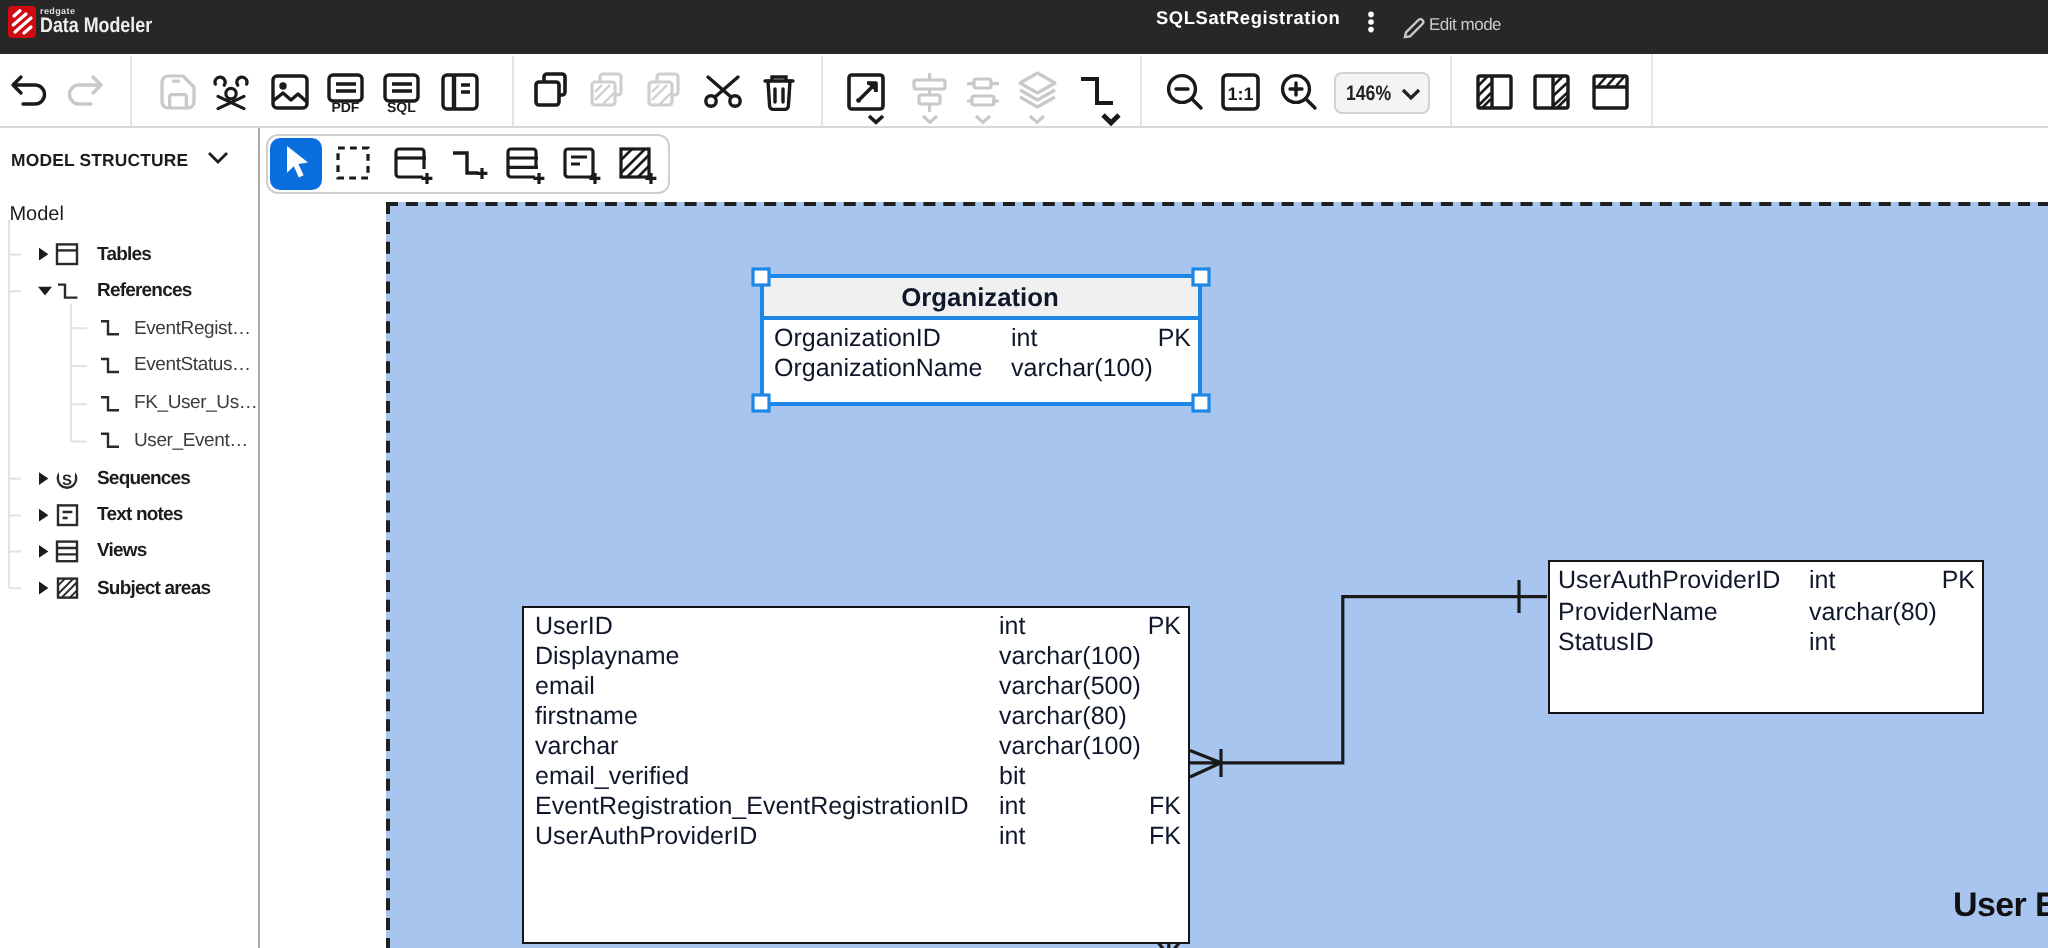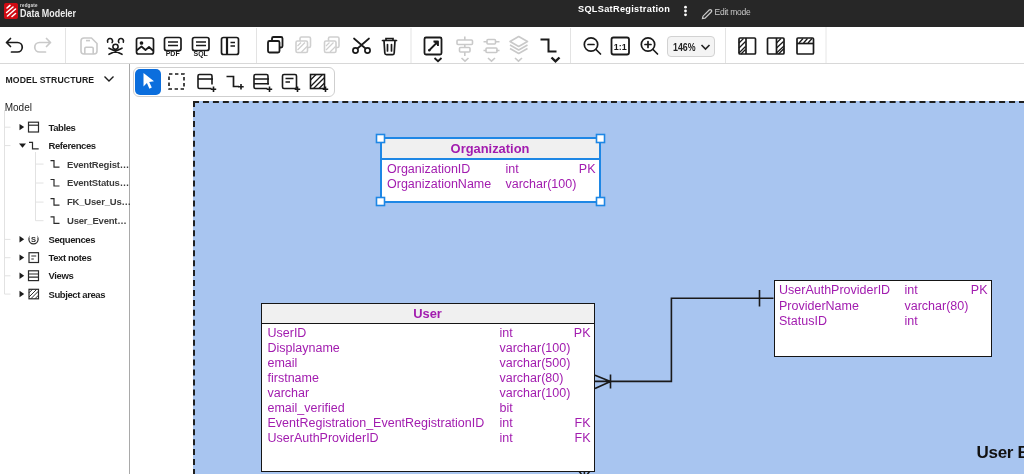--- a/index.html
+++ b/index.html
@@ -14,47 +14,46 @@
 #ttl{position:absolute;left:578px;top:3.5px;color:#fff;font-size:9.2px;font-weight:bold;letter-spacing:.3px}
 #editmode{position:absolute;left:714.5px;top:6.8px;color:#c9c9c9;font-size:8.5px;letter-spacing:-.25px}
 
 #toolbar{position:absolute;left:0;top:27px;width:1024px;height:37px;background:#fff;border-bottom:1px solid #d8d8d8}
 
 #sidebar{position:absolute;left:0;top:64px;width:130px;height:410px;background:#fff;border-right:1px solid #a9a9a9}
 #mshead{position:absolute;left:5.5px;top:74.5px;font-size:8.7px;font-weight:bold;color:#1c1c1c;letter-spacing:.1px}
 #model{position:absolute;left:4.7px;top:101.5px;font-size:10px;font-weight:normal;color:#1c1c1c}
 .trow{position:absolute;height:18px;font-size:9.5px;letter-spacing:-.4px;color:#1c1c1c;display:flex;align-items:center}
 .trow b{font-weight:bold}
-.sub{color:#3c3c3c;font-weight:bold;letter-spacing:-.2px}
+.sub{color:#3c3c3c;font-weight:normal;letter-spacing:-.2px}
 
 #blue{position:absolute;left:193px;top:100.5px;width:832px;height:374px;background:#a8c5f0;border:2px dashed #1f1f1f;border-right:none;border-bottom:none}
 
 #ctb{position:absolute;left:133px;top:67px;width:202px;height:30px;background:#fff;border:1px solid #cfcfcf;border-radius:6px}
 #curbtn{position:absolute;left:135px;top:69px;width:26px;height:26px;background:#0b6edd;border-radius:5px}
 
-.ent{position:absolute;background:#fff;border:1.5px solid #151515;font-size:12.5px;color:#a21caf}
+.ent{position:absolute;background:#fff;border:1.5px solid #151515;font-size:12.5px;color:#0f172a}
 .hd{background:#f0f0f0;border-bottom:1.5px solid #151515;text-align:center;font-weight:bold;font-size:12.9px}
 .row{position:relative;height:15px;line-height:15px;white-space:nowrap}
 .n{margin-left:6px}
 .t{position:absolute;top:0}
 .k{position:absolute;top:0;right:3px}
 #bigtxt{position:absolute;left:976.5px;top:443px;font-size:17px;font-weight:bold;color:#111;white-space:nowrap;letter-spacing:-.3px}
 </style>
 </head>
 <body>
 <div id="blue"></div>
 <svg id="conn" class="abs" style="left:0;top:0" width="1024" height="474" fill="none" stroke="#1a1a1a" stroke-width="1.6">
 <path d="M773.5 298.3 H671.4 V381.4 H610.5"></path>
 <path d="M759.5 290 V306.5"></path>
 <path d="M610.5 381.4 L595 375.3 M610.5 381.4 L595 381.4 M610.5 381.4 L595 388.5 M610.5 374.5 V388.5"></path>
 <path d="M584.4 478 L578.7 470.8 M584.4 478 L584.4 470.8 M584.4 478 L590.1 470.8"></path>
 </svg>
 
 <div class="ent" id="user" style="left:260.5px;top:302.5px;width:334px;height:169px">
- <div class="hd" style="height:20px;line-height:19px">User</div>
  <div style="padding-top:2.5px">
   <div class="row"><span class="n">UserID</span><span class="t" style="left:238px">int</span><span class="k">PK</span></div>
   <div class="row"><span class="n">Displayname</span><span class="t" style="left:238px">varchar(100)</span></div>
   <div class="row"><span class="n">email</span><span class="t" style="left:238px">varchar(500)</span></div>
   <div class="row"><span class="n">firstname</span><span class="t" style="left:238px">varchar(80)</span></div>
   <div class="row"><span class="n">varchar</span><span class="t" style="left:238px">varchar(100)</span></div>
   <div class="row"><span class="n">email_verified</span><span class="t" style="left:238px">bit</span></div>
   <div class="row"><span class="n">EventRegistration_EventRegistrationID</span><span class="t" style="left:238px">int</span><span class="k">FK</span></div>
   <div class="row"><span class="n">UserAuthProviderID</span><span class="t" style="left:238px">int</span><span class="k">FK</span></div>
  </div>

